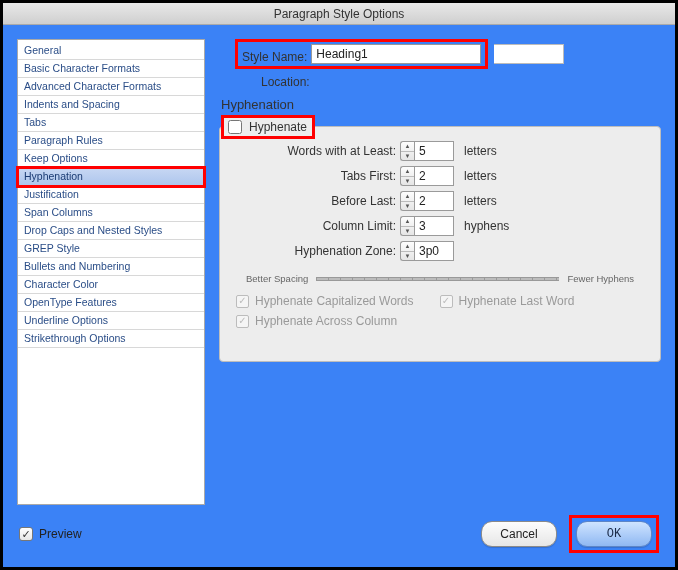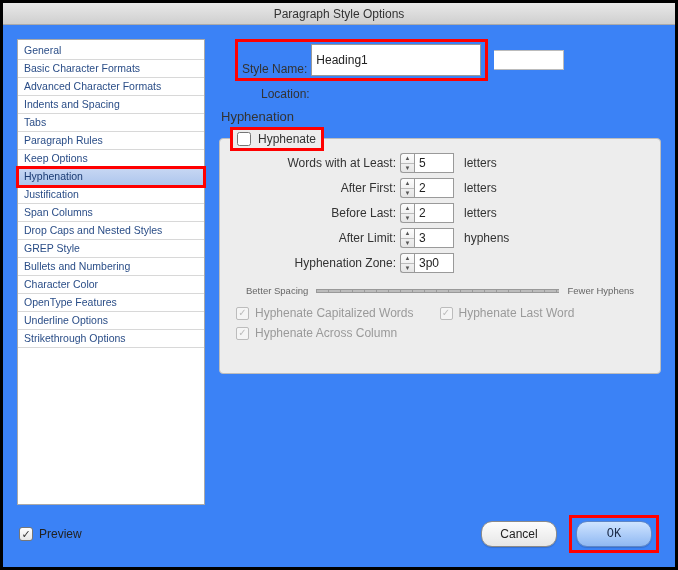--- a/index.html
+++ b/index.html
@@ -85,21 +85,21 @@
   }
   .name-highlight {
     display: inline-flex;
     align-items: flex-end;
     border: 3px solid #f00;
     padding: 2px 4px;
     gap: 4px;
   }
   .name-input {
     width: 170px;
-    height: 32px;
+    height: 20px;
     border: 1px solid #999;
     background: #fff;
     font-size: 12px;
     padding: 0 4px;
     color:#222;
   }
   .name-tail {
     width: 70px;
     height: 20px;
     border: 1px solid #bbb;
@@ -119,21 +119,21 @@
     border-radius: 4px;
     padding: 14px 14px 14px 14px;
     position: relative;
     margin-top: 6px;
     background: #ededed;
     height: 236px;
   }
   .group-legend {
     position: absolute;
     top: -12px;
-    left: 10px;
+    left: 1px;
     background: #ededed;
     padding: 0 2px;
     display: inline-flex;
     align-items: center;
     gap: 5px;
     border: 3px solid #f00;
   }
   .group-legend input[type="checkbox"] {
     width: 14px; height: 14px;
     margin: 2px;
@@ -335,41 +335,41 @@
             <div class="param-label">Words with at Least:</div>
             <div class="spinbox">
               <div class="spin-btns">
                   <div>▲</div>
                   <div>▼</div>
                 </div>
               <input class="spin-input" type="text" value="5" style="">
             </div>
             <div class="unit">letters</div>
 
-            <div class="param-label">After First:</div>
+            <div class="param-label">Tabs First:</div>
             <div class="spinbox">
               <div class="spin-btns">
                   <div>▲</div>
                   <div>▼</div>
                 </div>
               <input class="spin-input" type="text" value="2" style="">
             </div>
             <div class="unit">letters</div>
 
             <div class="param-label">Before Last:</div>
             <div class="spinbox">
               <div class="spin-btns">
                   <div>▲</div>
                   <div>▼</div>
                 </div>
               <input class="spin-input" type="text" value="2" style="">
             </div>
             <div class="unit">letters</div>
 
-            <div class="param-label">After Limit:</div>
+            <div class="param-label">Column Limit:</div>
             <div class="spinbox">
               <div class="spin-btns">
                   <div>▲</div>
                   <div>▼</div>
                 </div>
               <input class="spin-input" type="text" value="3" style="">
             </div>
             <div class="unit">hyphens</div>
 
             <div class="param-label">Hyphenation Zone:</div>

